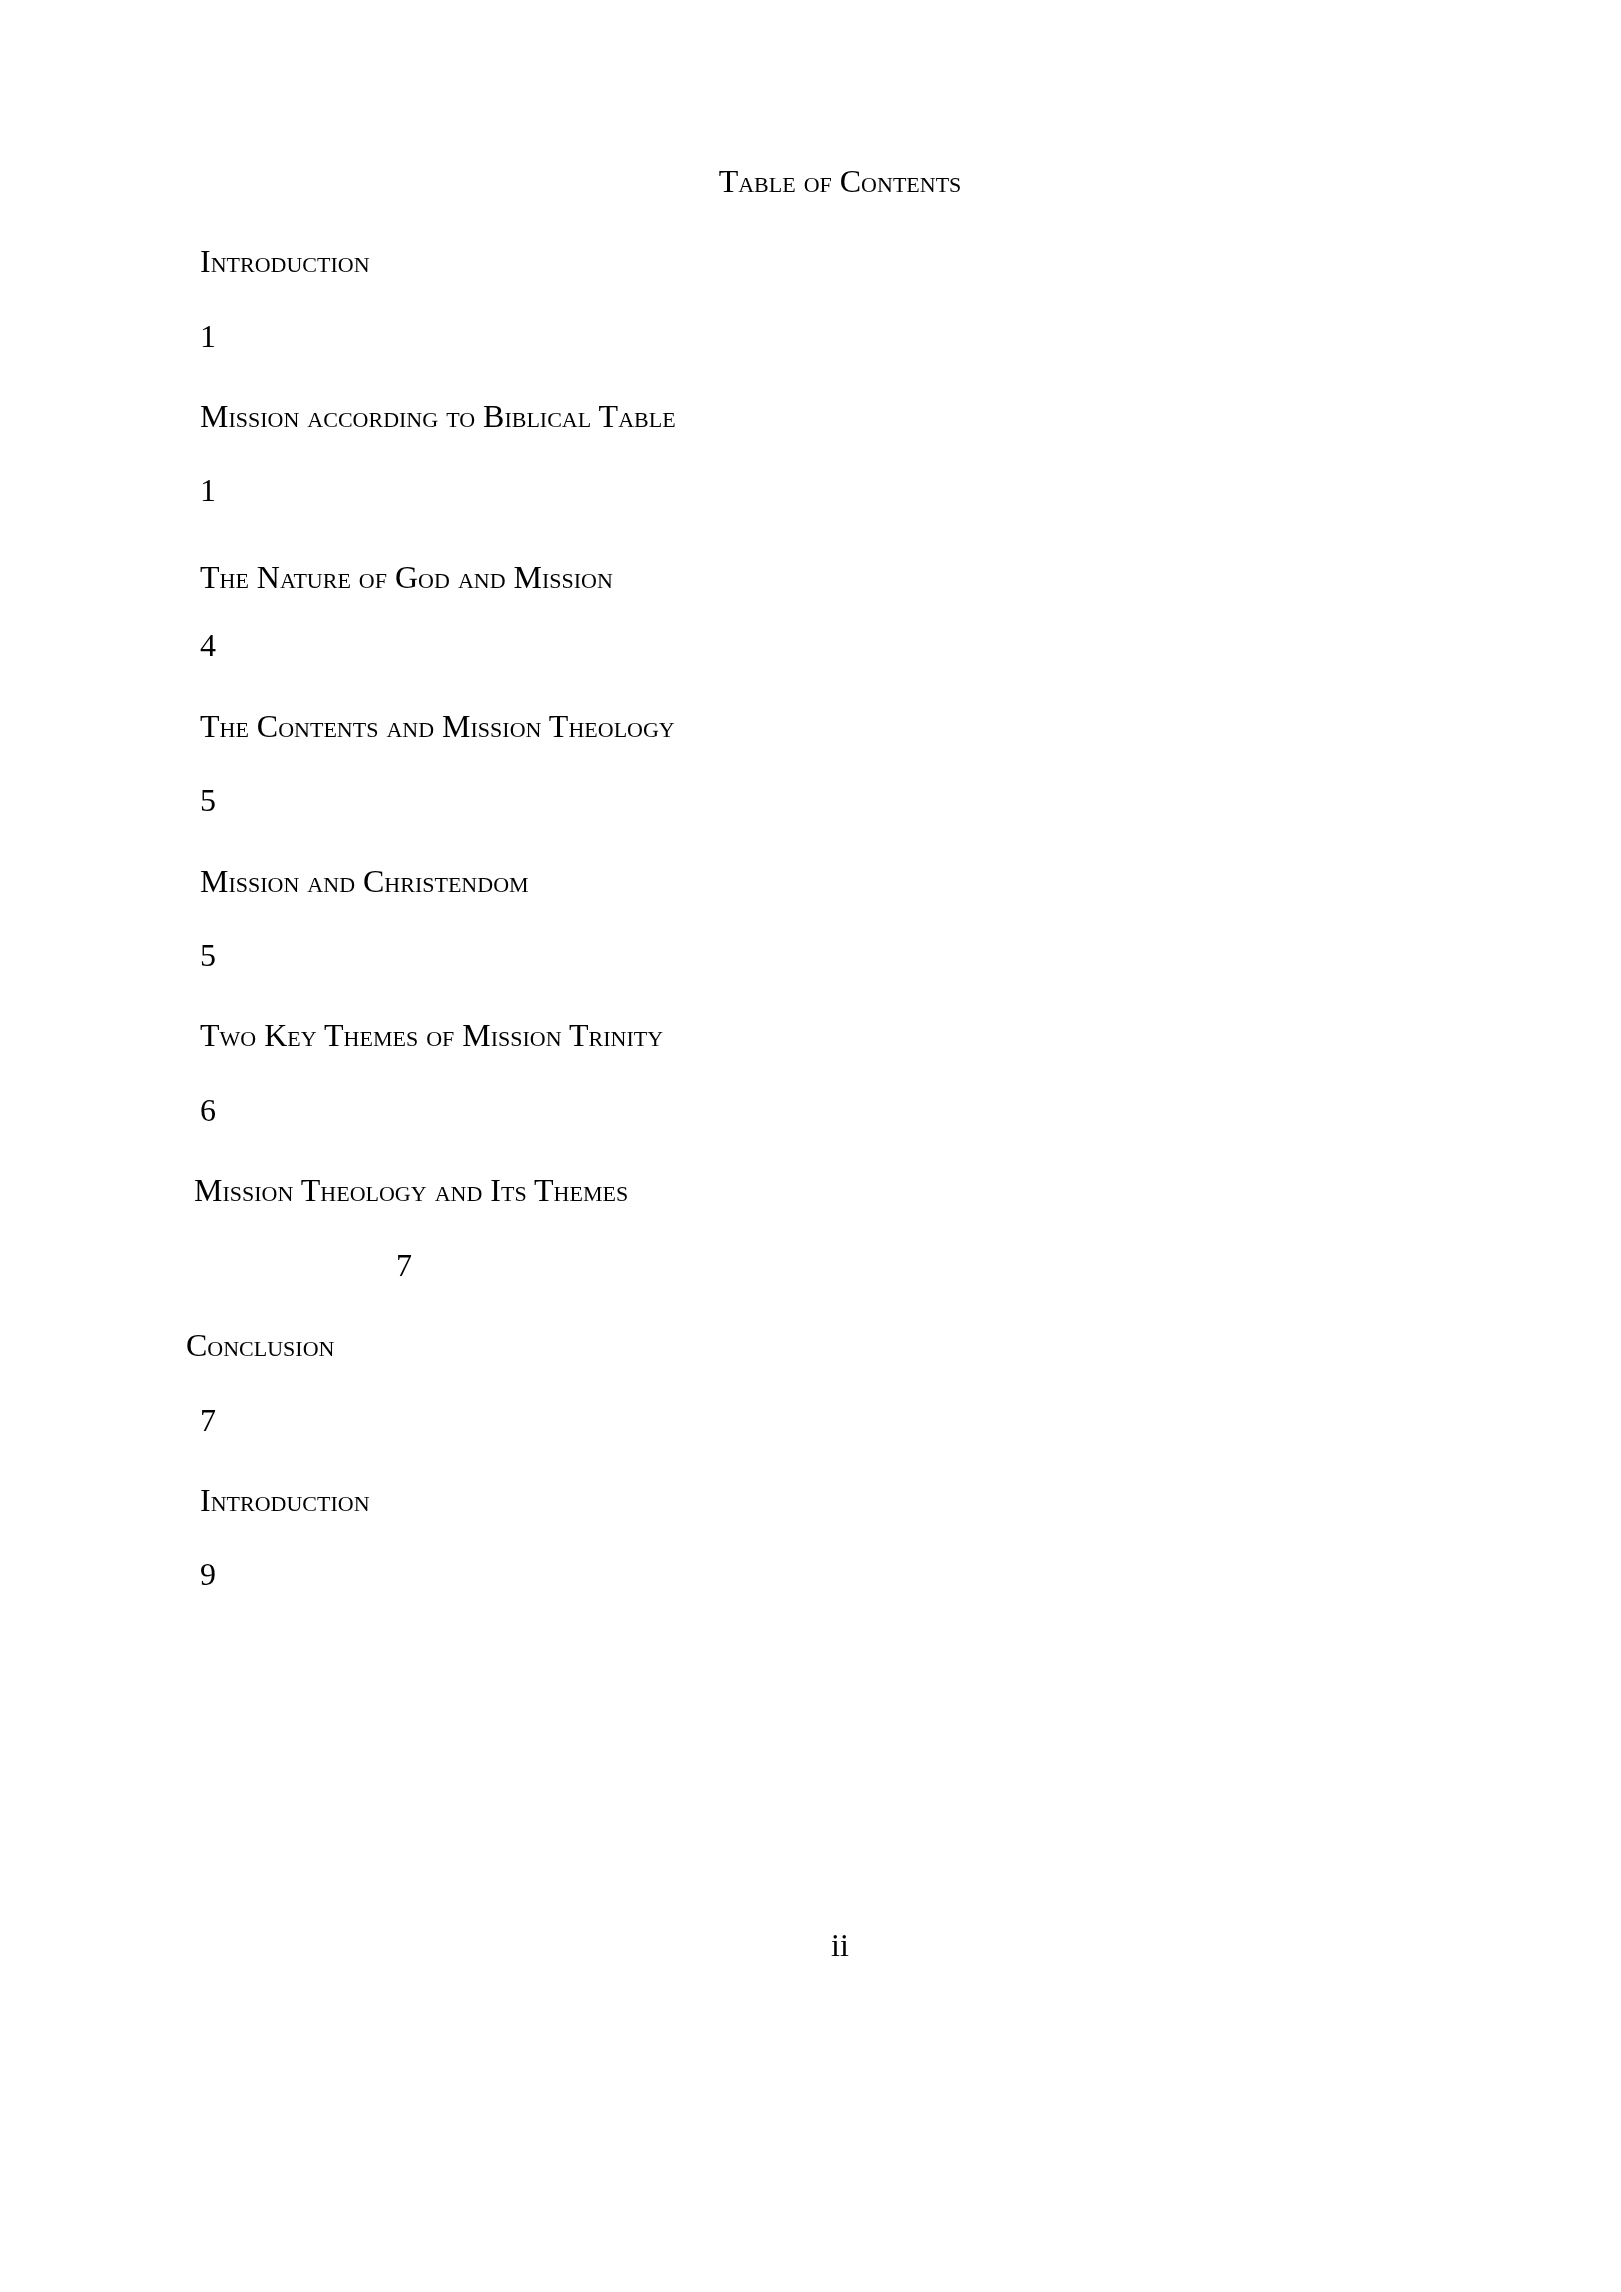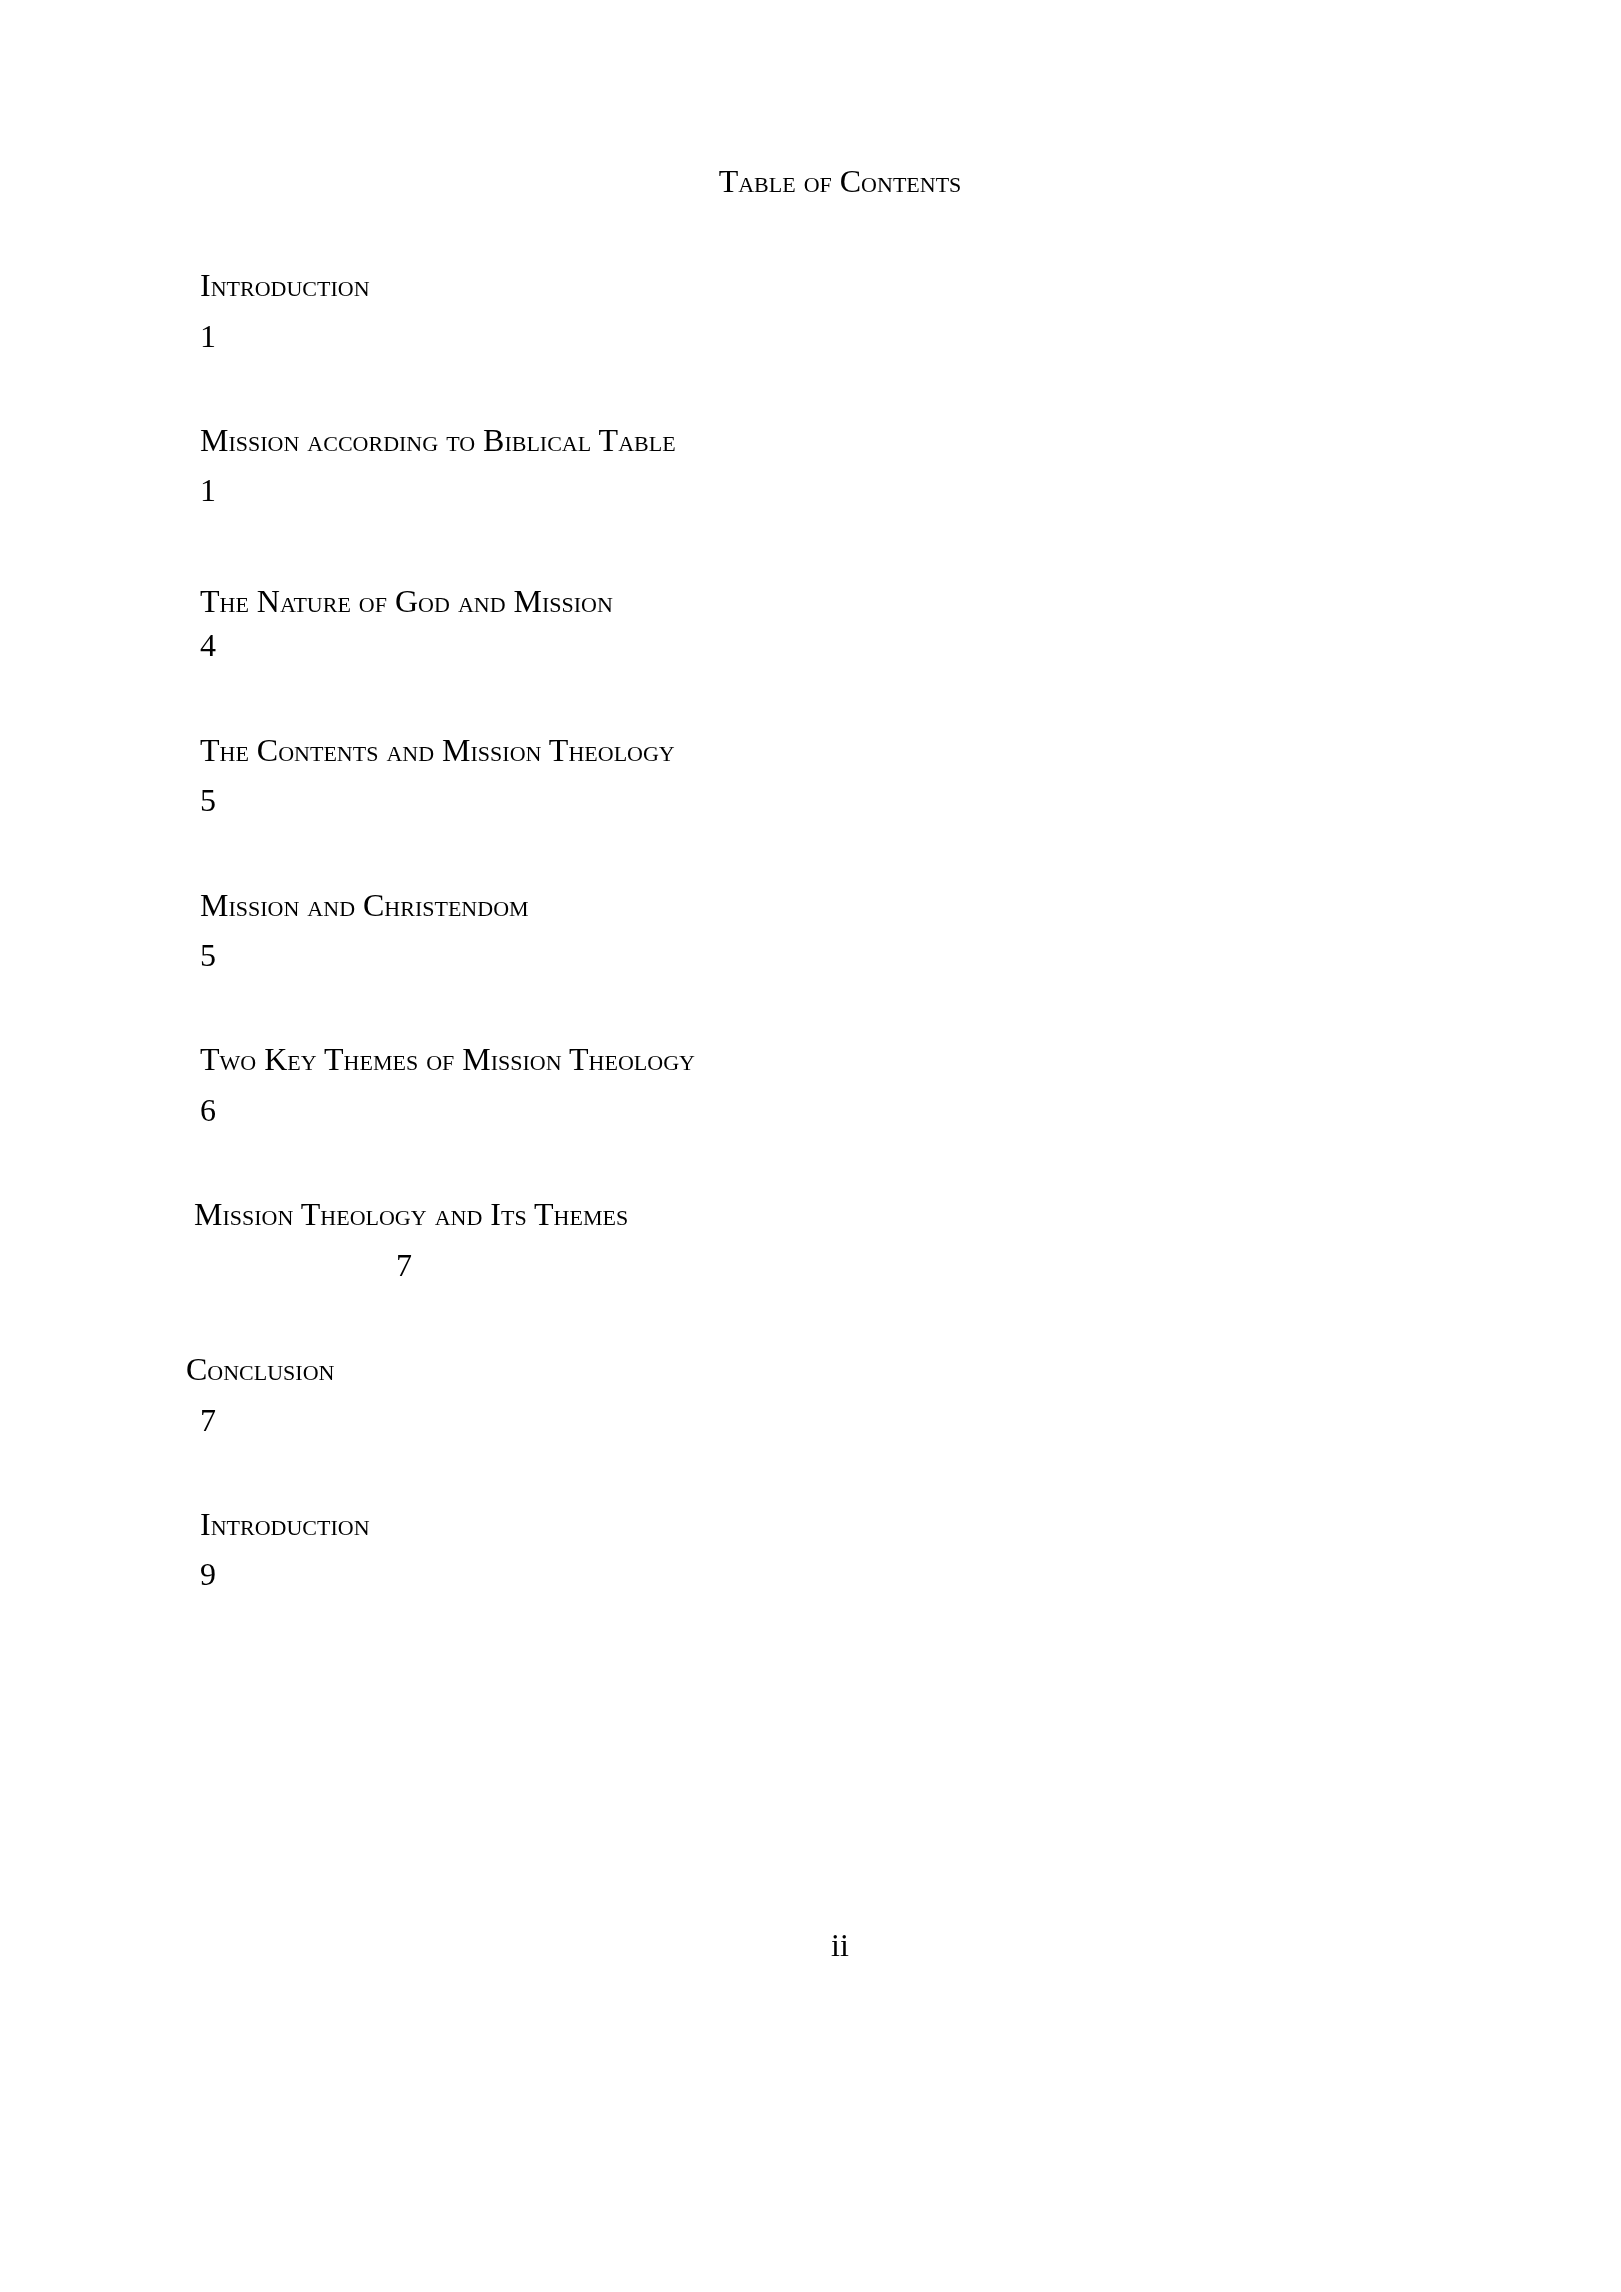--- a/index.html
+++ b/index.html
@@ -1,20 +1,20 @@
 <!DOCTYPE html>
 <html><head>
 <meta charset="utf-8">
 <style>
   html, body { margin:0; padding:0; background:#ffffff; }
   body { width:1621px; height:2293px; position:relative; overflow:hidden;
          font-family:"Liberation Serif", "DejaVu Serif", serif; color:#000; }
   .title { position:absolute; top:163px; left:0; width:1680px; text-align:center;
            font-size:32px; font-variant:small-caps; }
-  .entry { position:absolute; left:200px; font-size:32px; font-variant:small-caps; white-space:nowrap;margin-top:24px; }
+  .entry { position:absolute; left:200px; font-size:32px; font-variant:small-caps; white-space:nowrap; }
   .num { position:absolute; left:200px; font-size:32px; }
   .footer { position:absolute; top:1927px; left:0; width:1680px; text-align:center; font-size:32px; }
 </style>
 </head>
 <body>
 
 <div class="title">Table of Contents</div>
 
 <div class="entry" style="top:243px">Introduction</div>
 <div class="num" style="top:318px">1</div>
@@ -24,21 +24,21 @@
 
 <div class="entry" style="top:559px">The Nature of God and Mission</div>
 <div class="num" style="top:627px">4</div>
 
 <div class="entry" style="top:708px">The Contents and Mission Theology</div>
 <div class="num" style="top:782px">5</div>
 
 <div class="entry" style="top:863px">Mission and Christendom</div>
 <div class="num" style="top:937px">5</div>
 
-<div class="entry" style="top:1017px">Two Key Themes of Mission Theology</div>
+<div class="entry" style="top:1017px">Two Key Themes of Mission Trinity</div>
 <div class="num" style="top:1092px">6</div>
 
 <div class="entry" style="top:1172px; left:194px">Mission Theology and Its Themes</div>
 <div class="num" style="top:1247px; left:396px">7</div>
 
 <div class="entry" style="top:1327px; left:186px">Conclusion</div>
 <div class="num" style="top:1402px">7</div>
 
 <div class="entry" style="top:1482px">Introduction</div>
 <div class="num" style="top:1556px">9</div>

